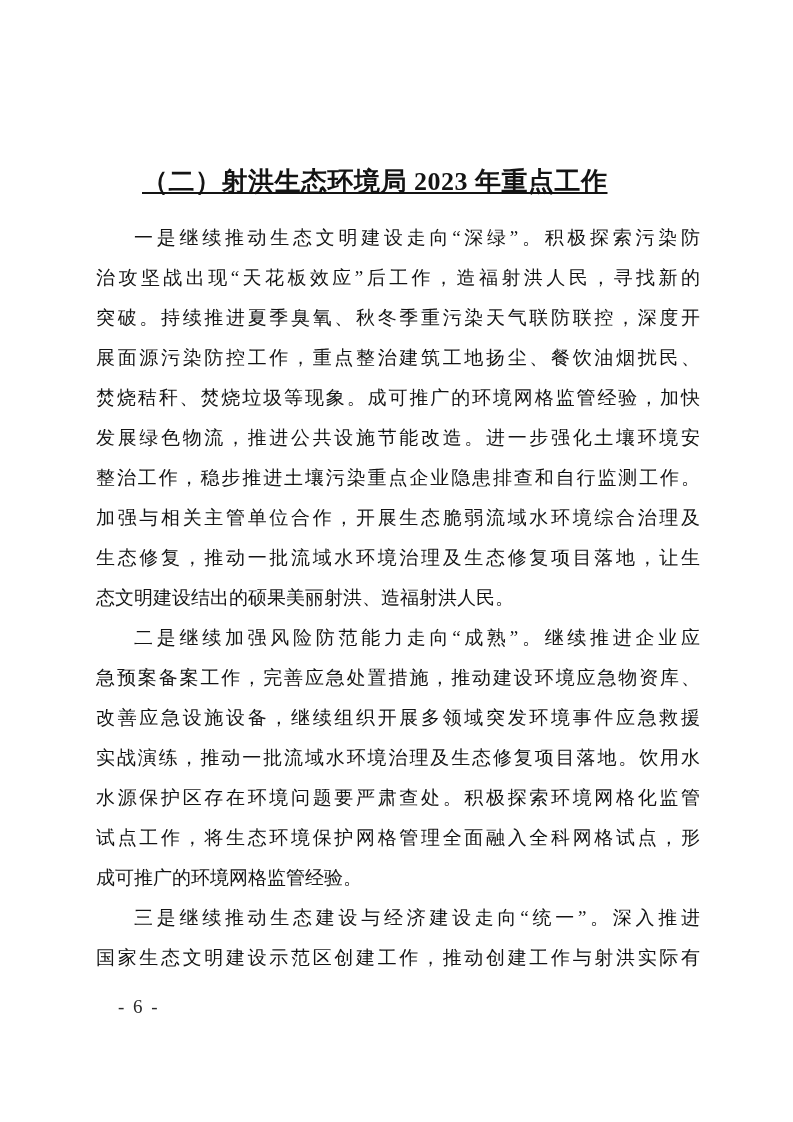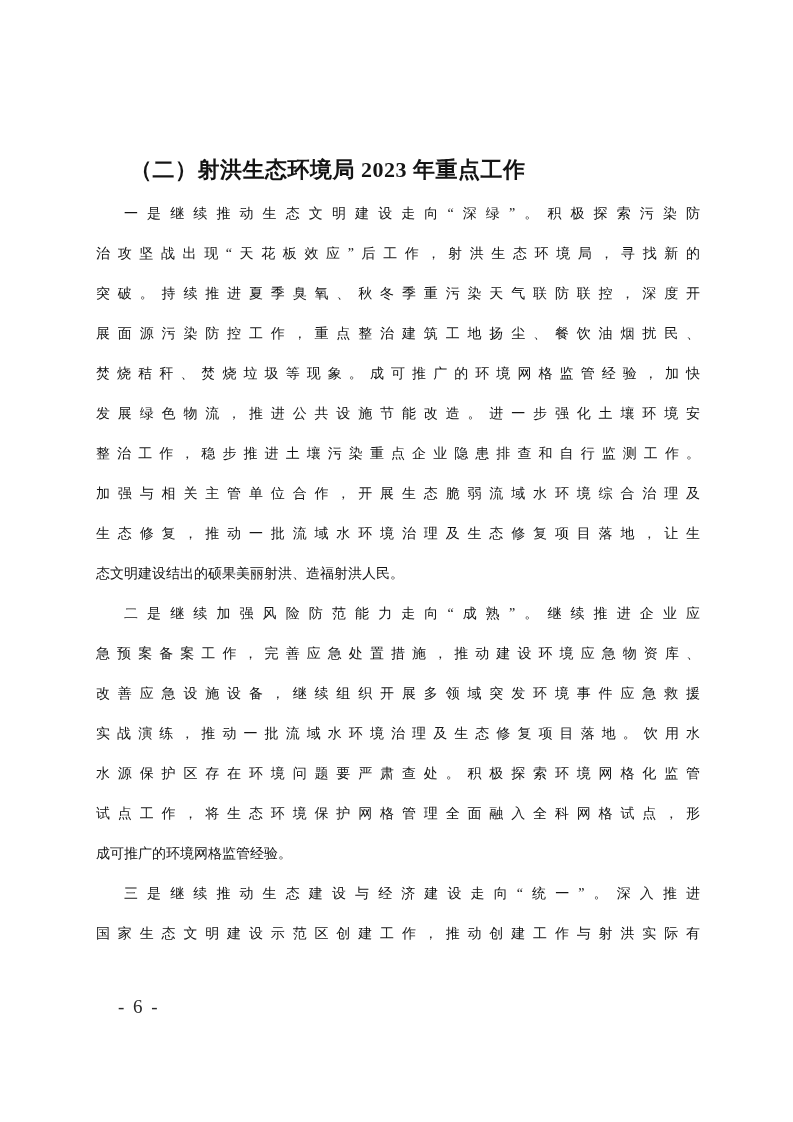--- a/index.html
+++ b/index.html
@@ -16,35 +16,36 @@
     font-family: "Liberation Serif", serif;
     overflow: hidden;
   }
   .content {
     position: absolute;
     left: 96px;
     top: 146px;
     width: 604px;
   }
   .heading {
-    margin: 4px;
-    font-size: 22px;
+    margin: 16px;
+    font-size: 26px;
     font-weight: bold;
     line-height: 40px;
     height: 40px;
     text-indent: 30px;
     letter-spacing: 0.5px;
     white-space: nowrap;
+    text-decoration: underline;
   }
   .paragraph {
     margin: 0;
     padding: 0;
   }
   .line {
-    font-size: 14px;
+    font-size: 19px;
     line-height: 40px;
     height: 40px;
     text-align: justify;
     text-align-last: justify;
     letter-spacing: 0;
   }
   .line.first {
     text-indent: 2em;
   }
   .line.lastline {
@@ -63,21 +64,21 @@
 </style>
 </head>
 <body>
 
 <div class="page">
   <div class="content">
     <h2 class="heading">（二）射洪生态环境局 2023 年重点工作</h2>
     <div id="paragraphs">
         <div class="paragraph">
           <div class="line first">一是继续推动生态文明建设走向“深绿”。积极探索污染防</div>
-          <div class="line">治攻坚战出现“天花板效应”后工作，射洪生态环境局，寻找新的</div>
+          <div class="line">治攻坚战出现“天花板效应”后工作，造福射洪人民，寻找新的</div>
           <div class="line">突破。持续推进夏季臭氧、秋冬季重污染天气联防联控，深度开</div>
           <div class="line">展面源污染防控工作，重点整治建筑工地扬尘、餐饮油烟扰民、</div>
           <div class="line">焚烧秸秆、焚烧垃圾等现象。成可推广的环境网格监管经验，加快</div>
           <div class="line">发展绿色物流，推进公共设施节能改造。进一步强化土壤环境安</div>
           <div class="line">整治工作，稳步推进土壤污染重点企业隐患排查和自行监测工作。</div>
           <div class="line">加强与相关主管单位合作，开展生态脆弱流域水环境综合治理及</div>
           <div class="line">生态修复，推动一批流域水环境治理及生态修复项目落地，让生</div>
           <div class="line lastline">态文明建设结出的硕果美丽射洪、造福射洪人民。</div>
         </div>
         <div class="paragraph">

